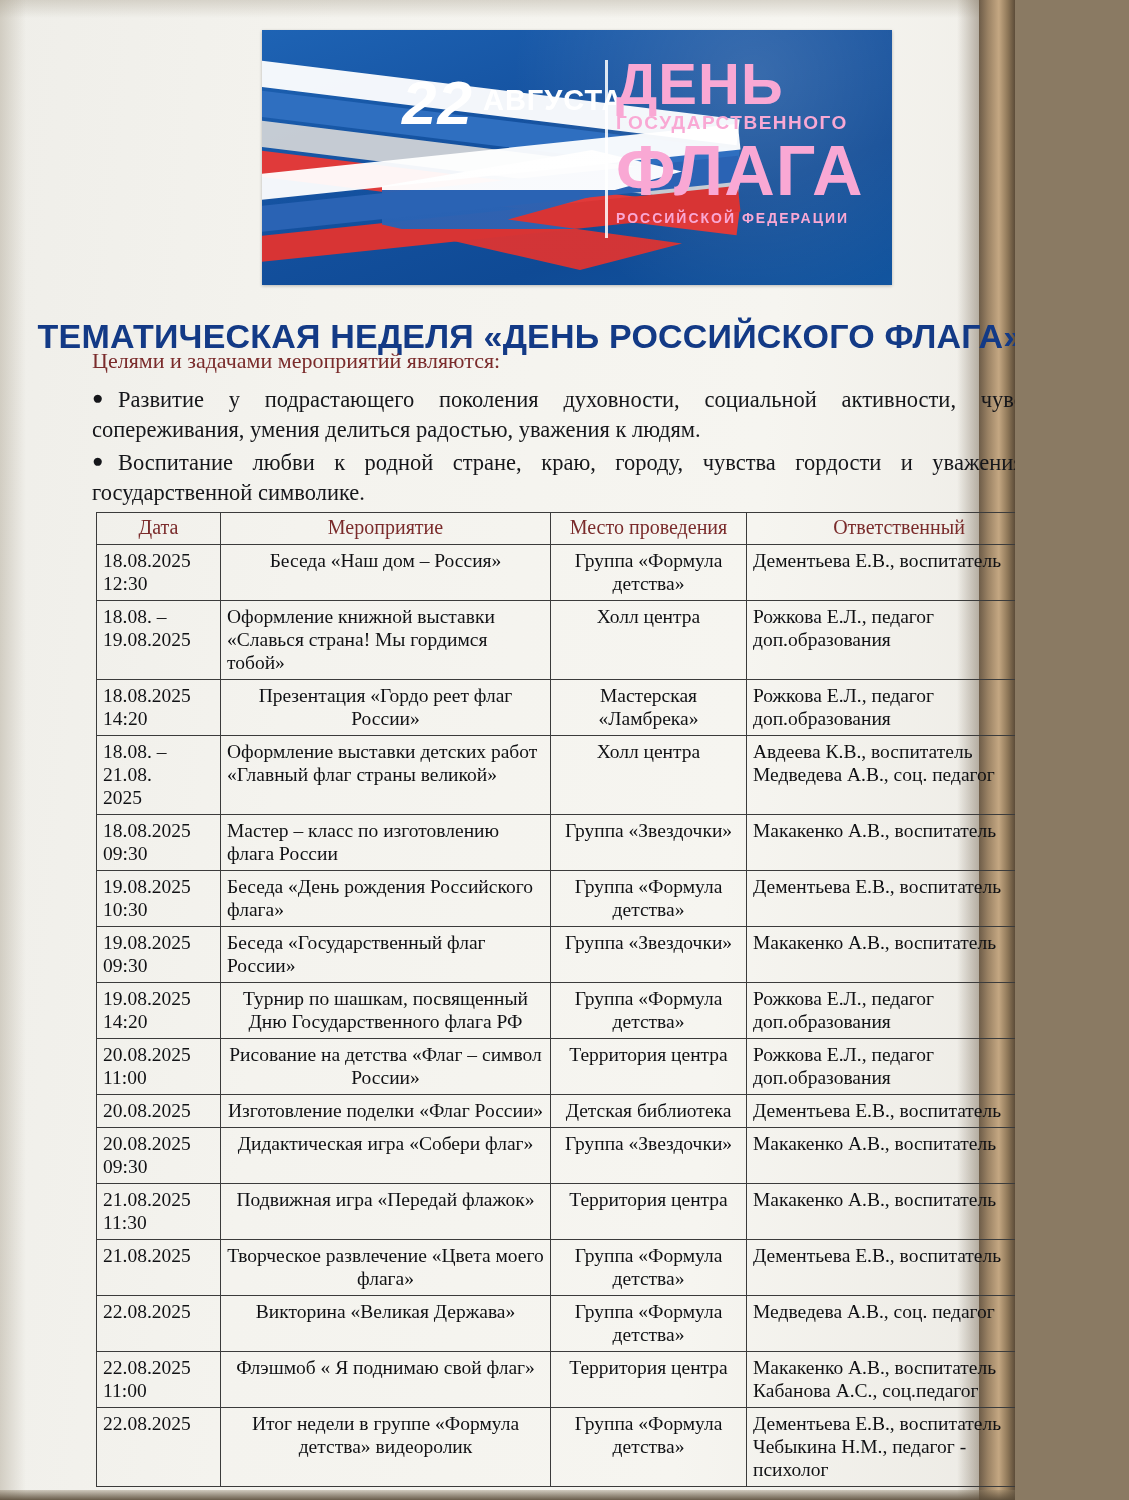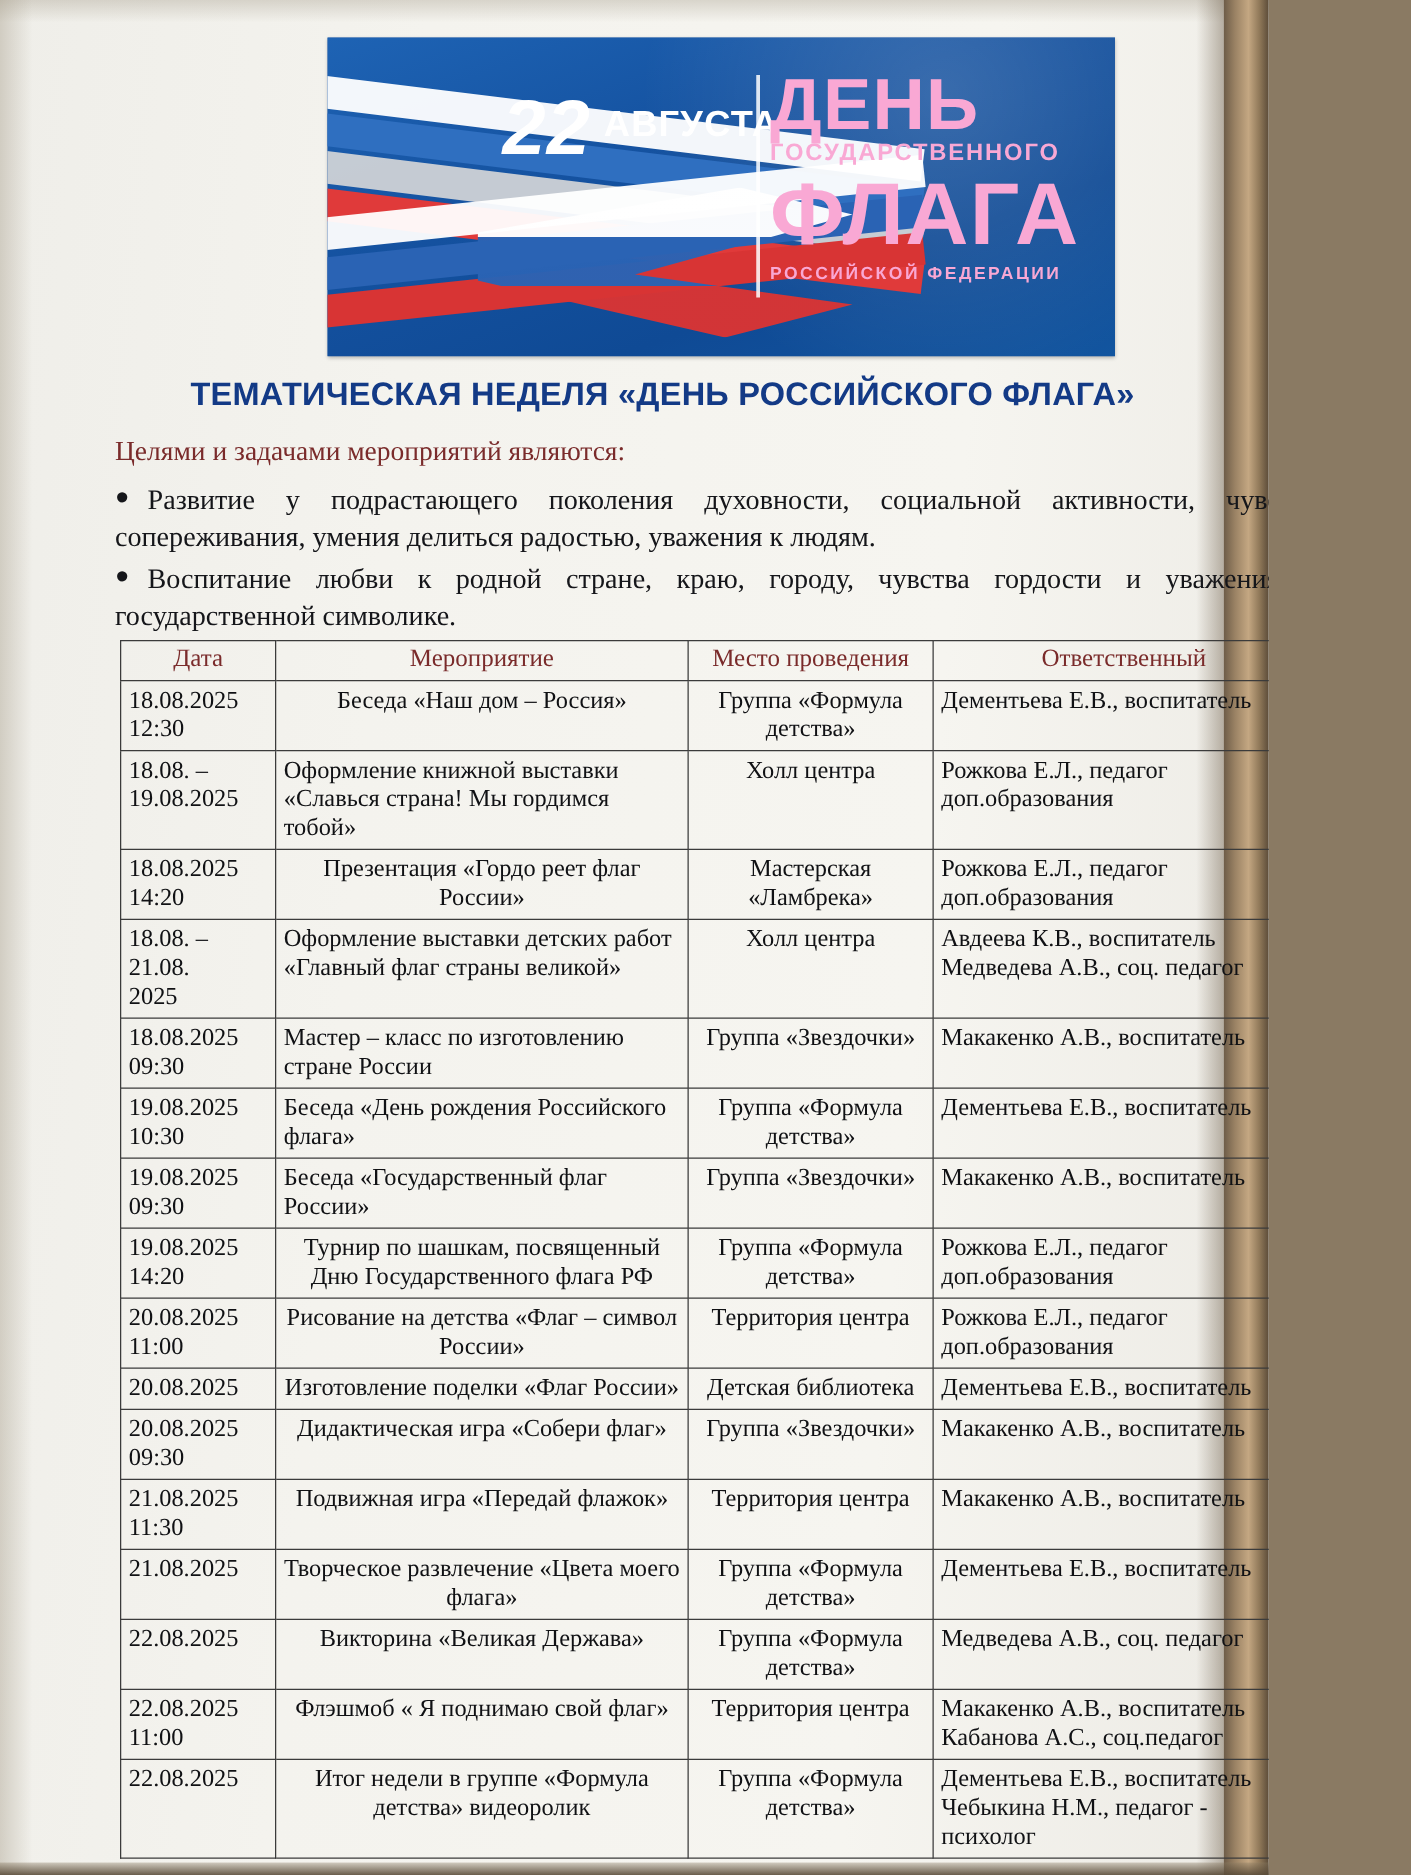--- a/index.html
+++ b/index.html
@@ -177,26 +177,26 @@
     top: 30px;
     width: 3px;
     height: 178px;
     background: rgba(255,255,255,.85);
   }
 
   
   .title {
     position: absolute;
     left: 0;
-    top: 300px;
+    top: 317px;
     width: 1060px;
     text-align: center;
     font-family: "Liberation Sans", sans-serif;
     font-weight: 700;
-    font-size: 26px;
+    font-size: 34px;
     color: #133a86;
     letter-spacing: .2px;
   }
   .goals {
     position: absolute;
     left: 92px;
     top: 348px;
     font-size: 22px;
     color: #7a2b2b;
     font-family: "Liberation Serif", serif;
@@ -354,21 +354,21 @@
             <td class="date nowrapish">18.08. –
  21.08.
 2025</td>
             <td class="event left">Оформление выставки детских работ «Главный флаг страны великой»</td>
             <td class="place">Холл центра</td>
             <td class="resp">Авдеева К.В., воспитатель Медведева А.В., соц. педагог</td>
           </tr>
           <tr>
             <td class="date nowrapish">18.08.2025
 09:30</td>
-            <td class="event left">Мастер – класс по изготовлению стране России</td>
+            <td class="event left">Мастер – класс по изготовлению флага России</td>
             <td class="place">Группа «Звездочки»</td>
             <td class="resp">Макакенко А.В., воспитатель</td>
           </tr>
           <tr>
             <td class="date nowrapish">19.08.2025
 10:30</td>
             <td class="event left">Беседа «День рождения Российского флага»</td>
             <td class="place">Группа «Формула детства»</td>
             <td class="resp">Дементьева Е.В., воспитатель</td>
           </tr>

